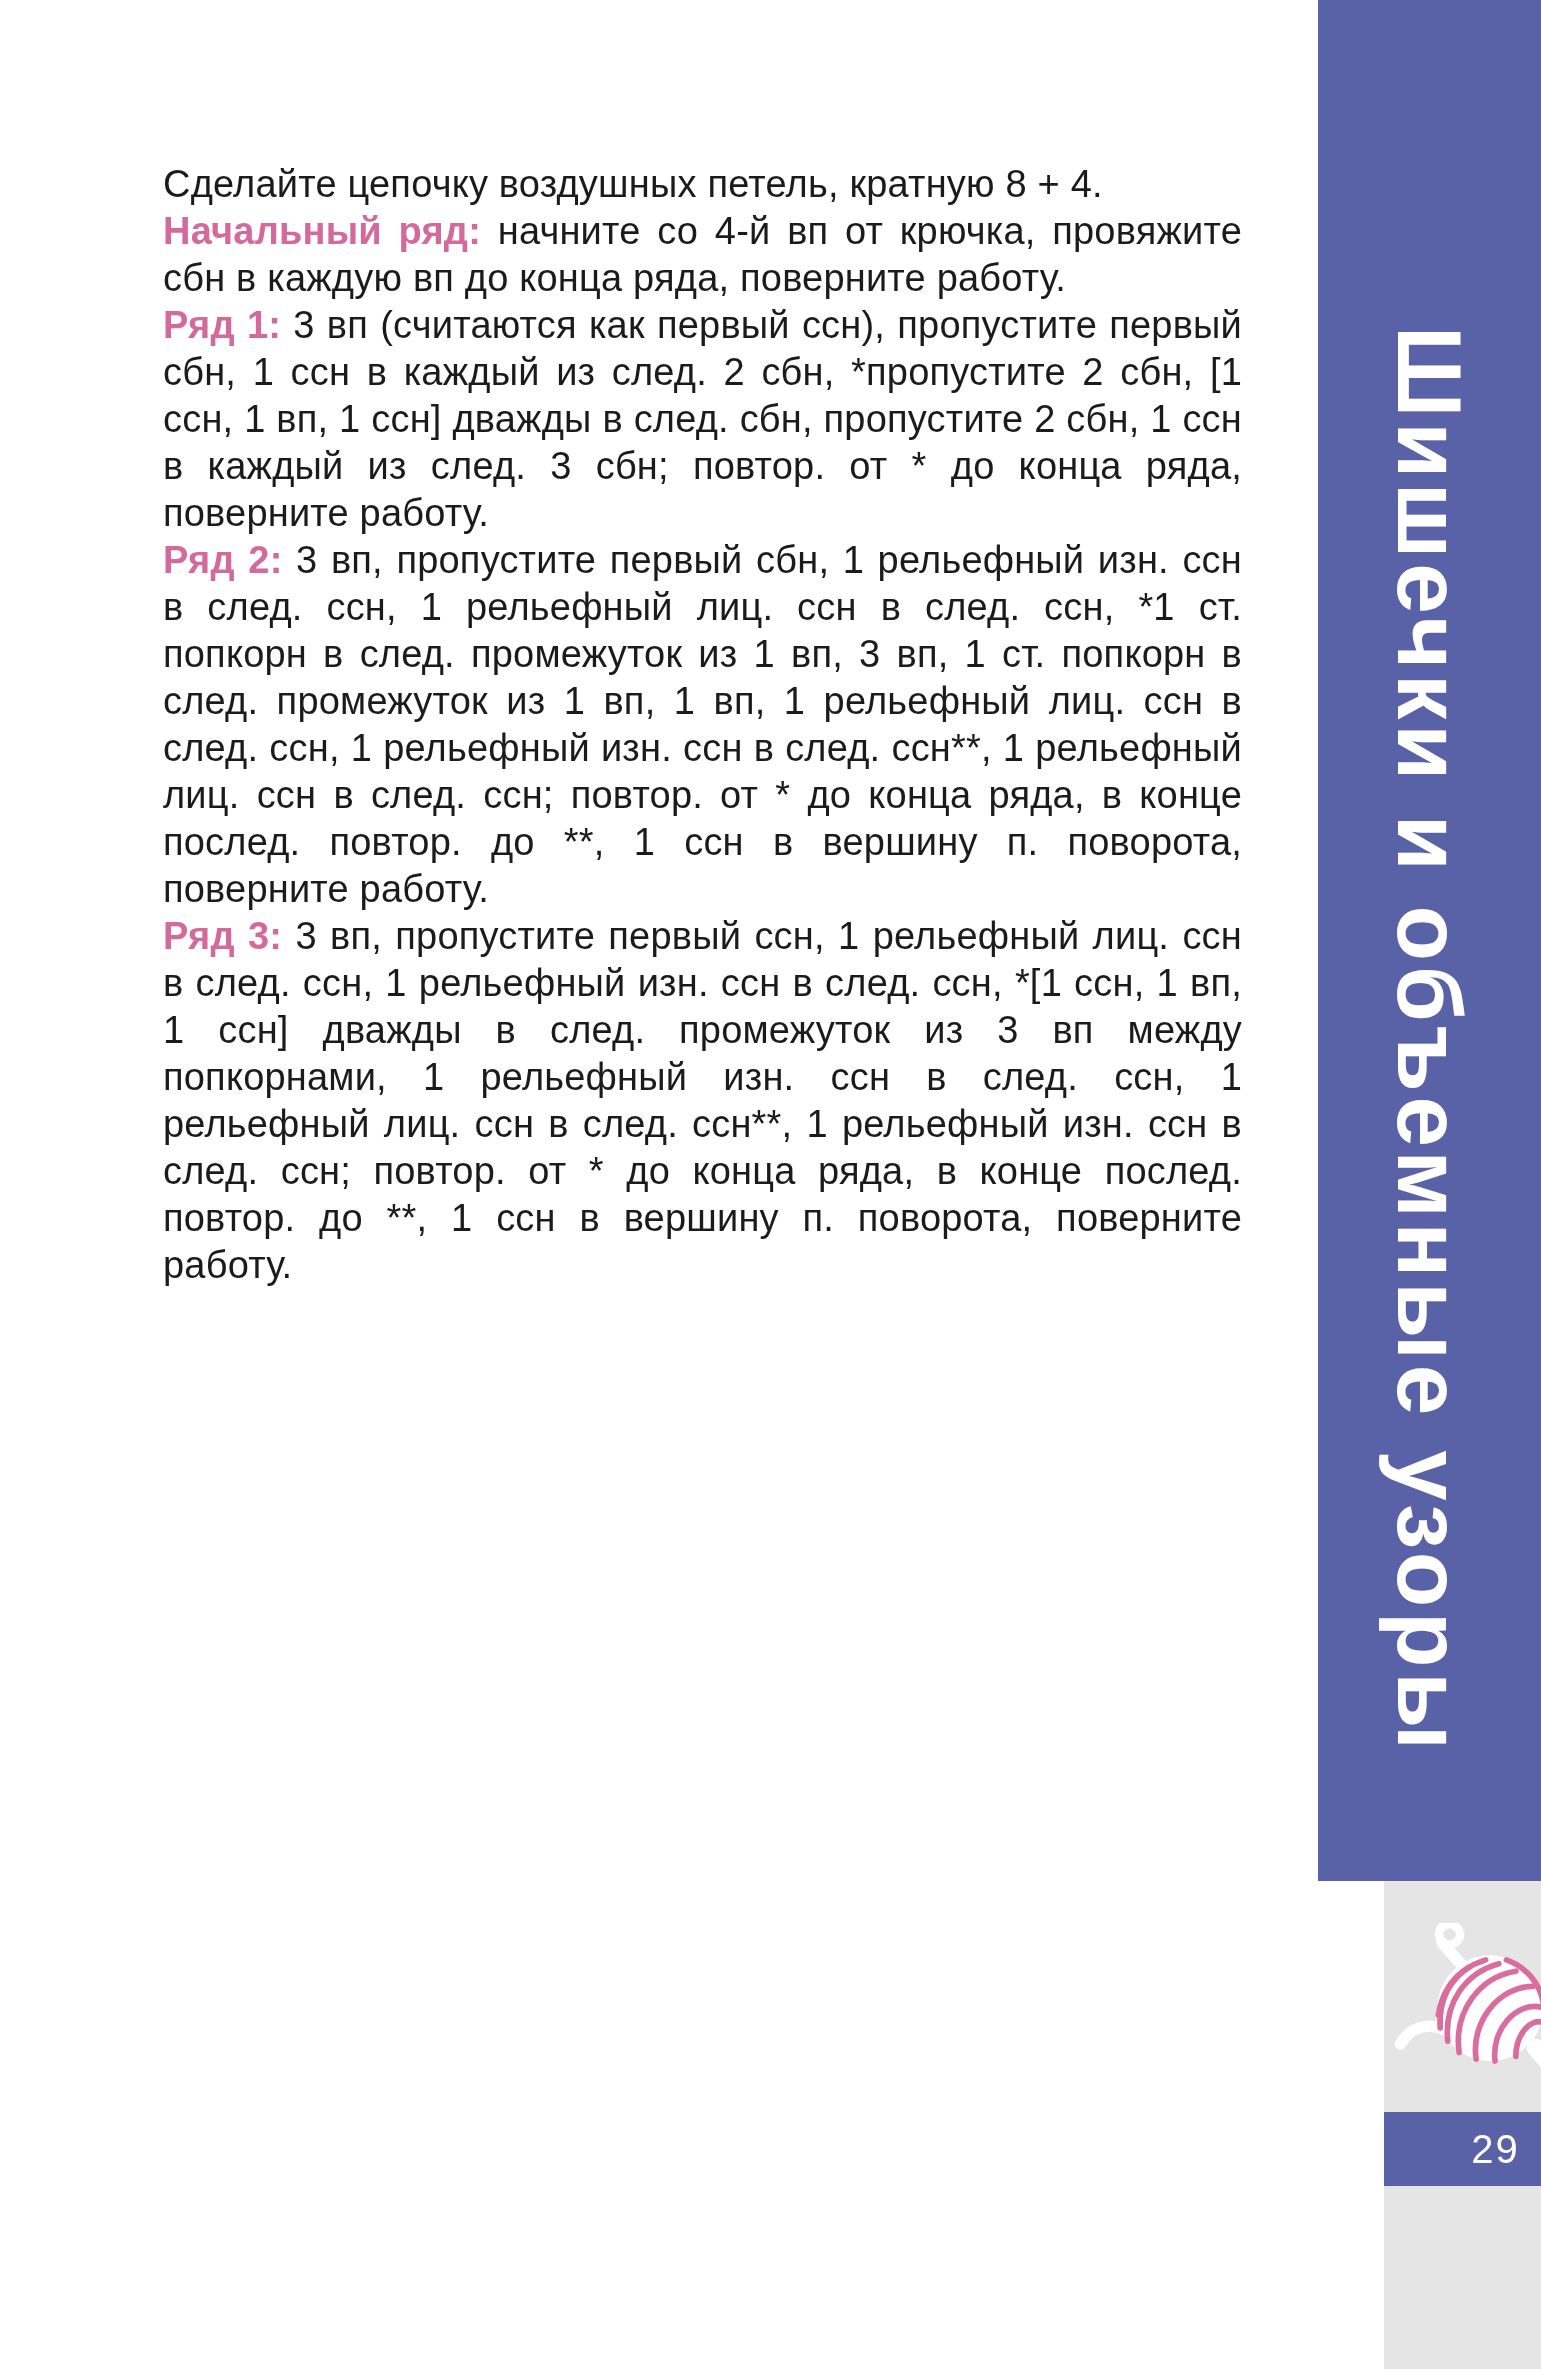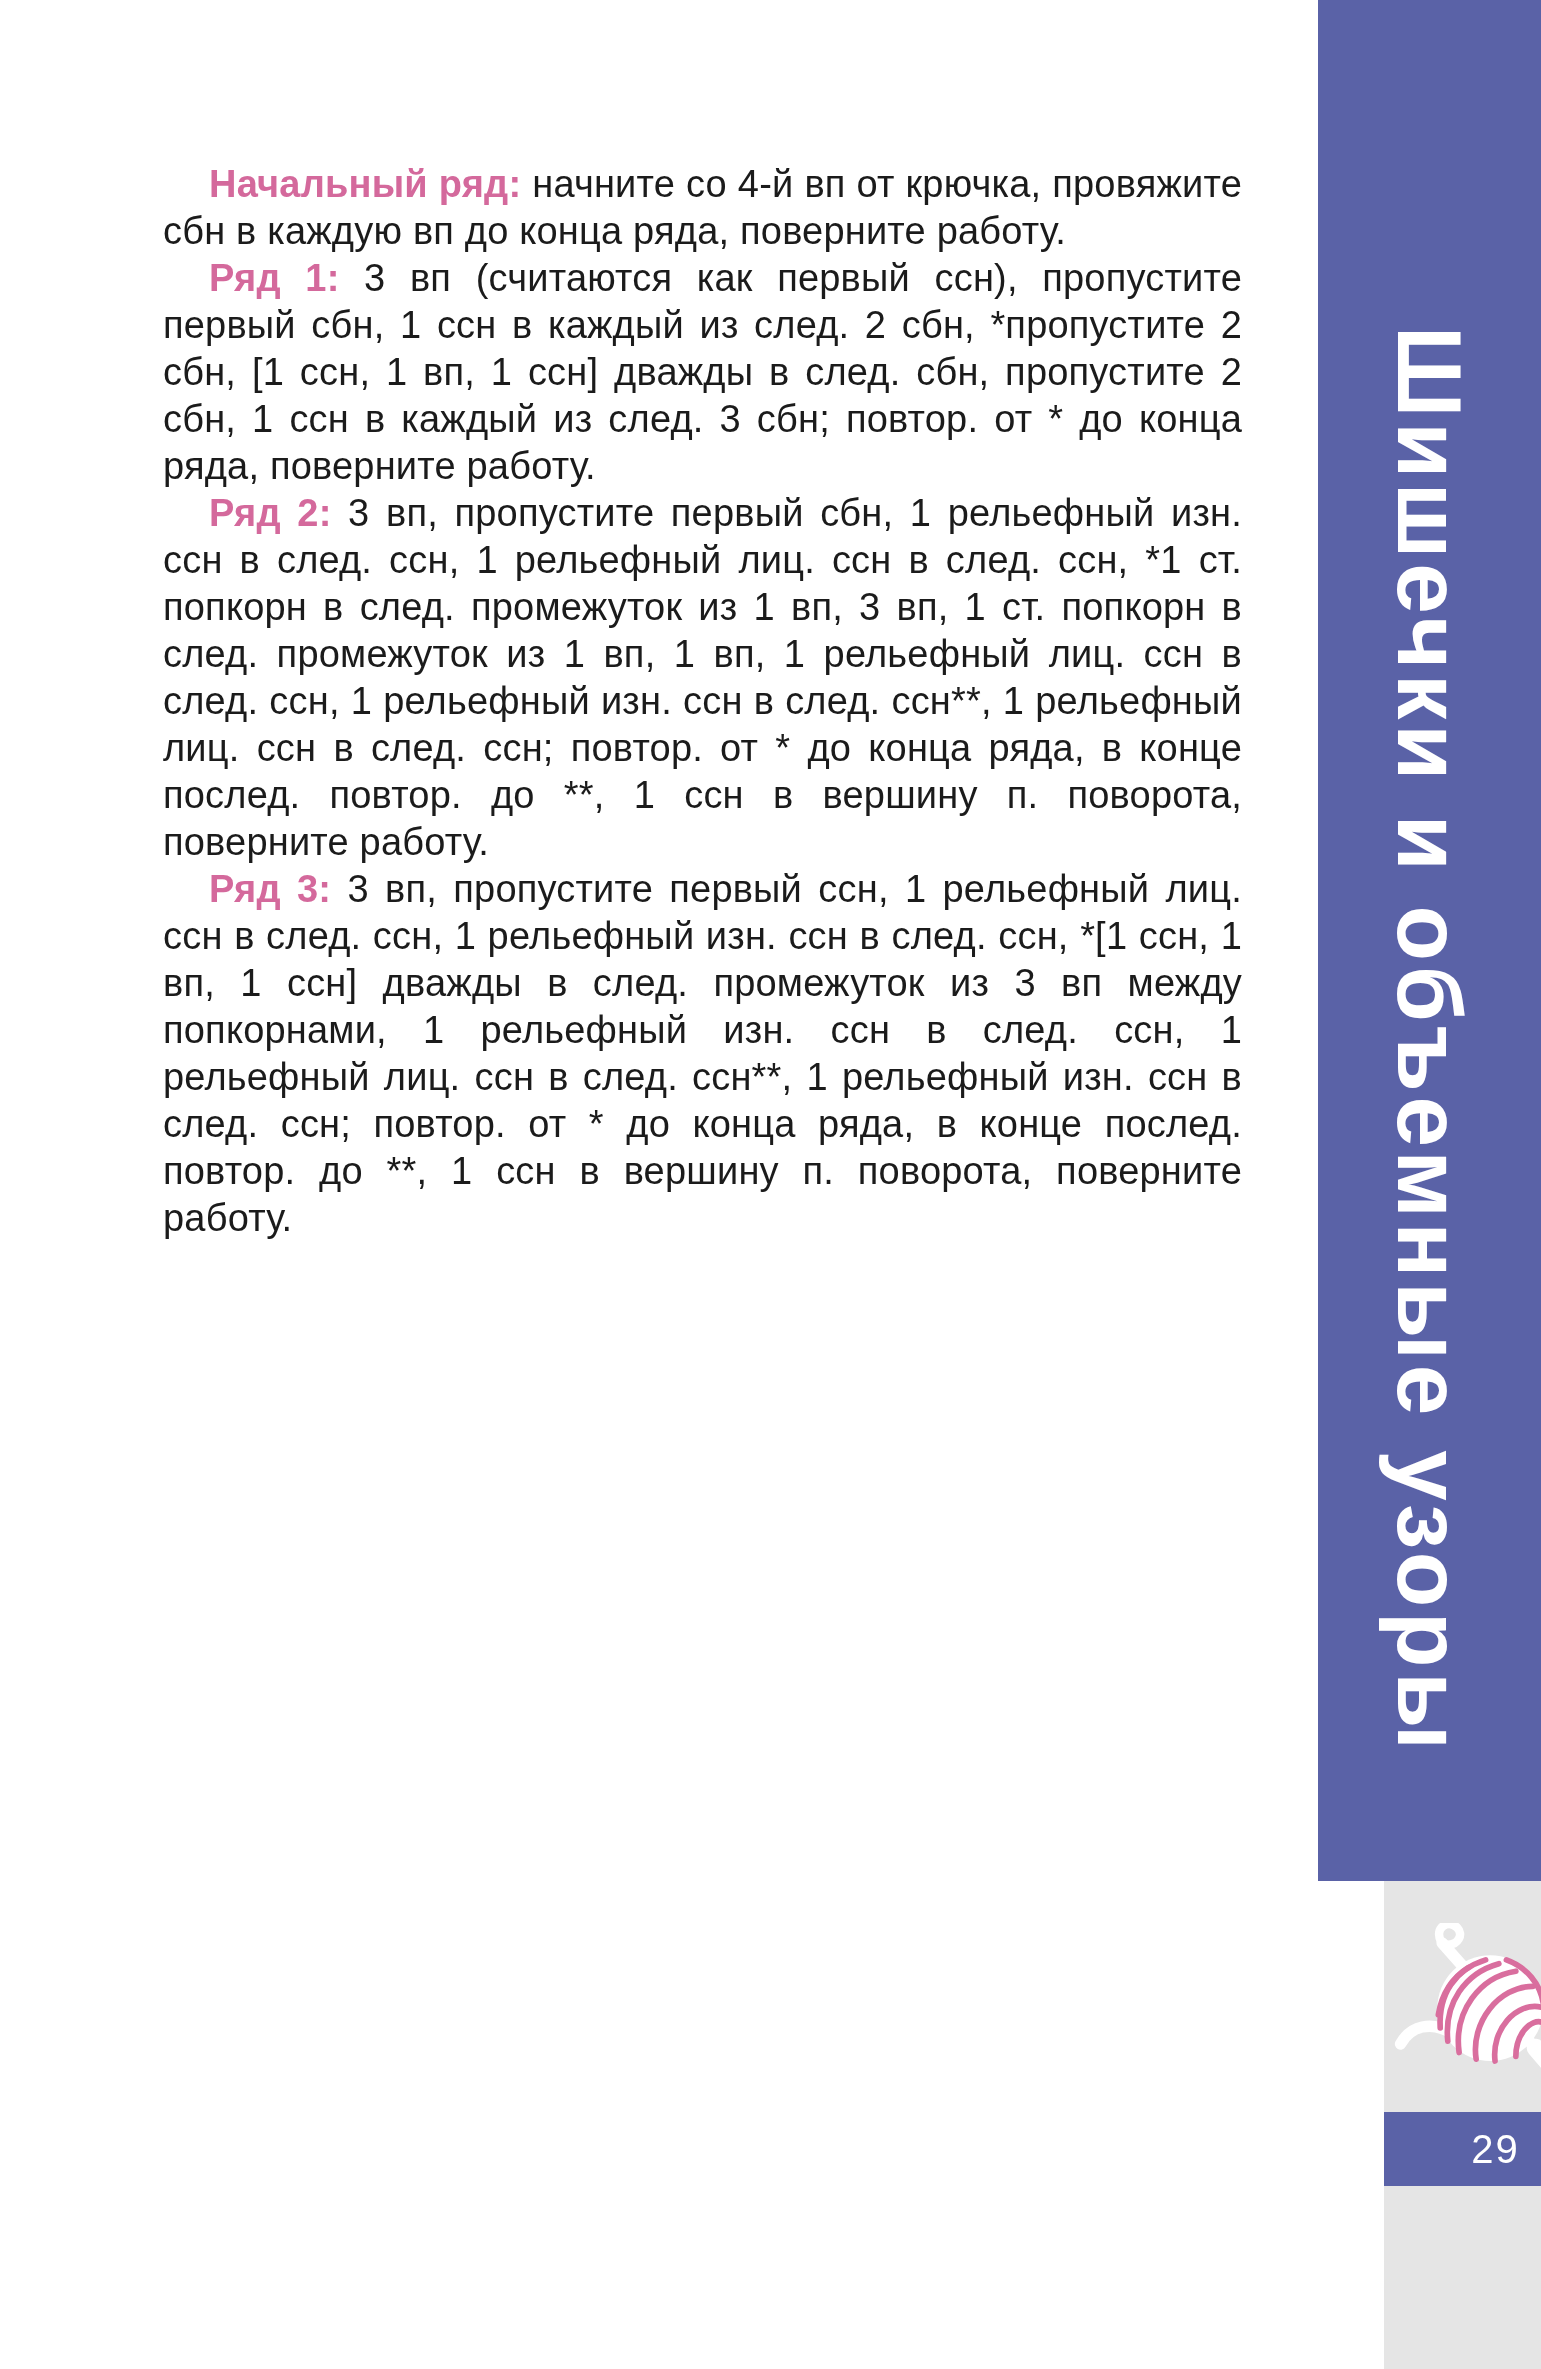--- a/index.html
+++ b/index.html
@@ -19,21 +19,20 @@
     color: #1b1b1b;
     font-size: 38px;
     line-height: 47px;
     text-align: justify;
     letter-spacing: 0.2px;
   }
   .text-col p { margin: 0; }
   .plabel {
     color: #d4699c;
     font-weight: bold;
-    margin-left: 46px;
   }
   .note {
     text-align: center;
     font-style: italic;
     margin-top: 47px !important;
   }
 
   
   .sidebar {
     position: absolute;
@@ -78,20 +77,21 @@
     font-size: 40px;
     letter-spacing: 1.9px;
   }
 </style>
 </head>
 <body>
 
 <div class="page">
 
   <div class="text-col">
+    <p>Сделайте цепочку воздушных петель, кратную 8 + 4.</p>
 
     <p>
       <span class="plabel">Начальный ряд:</span>
       <span>начните со 4-й вп от крючка, провяжите сбн в каждую вп до конца ряда, поверните работу.</span>
     </p>
 
     <p>
       <span class="plabel">Ряд 1:</span>
       <span>3 вп (считаются как первый ссн), пропустите первый сбн, 1 ссн в каждый из след. 2 сбн, *пропустите 2 сбн, [1 ссн, 1 вп, 1 ссн] дважды в след. сбн, пропустите 2 сбн, 1 ссн в каждый из след. 3 сбн; повтор. от * до конца ряда, поверните работу.</span>
     </p>

